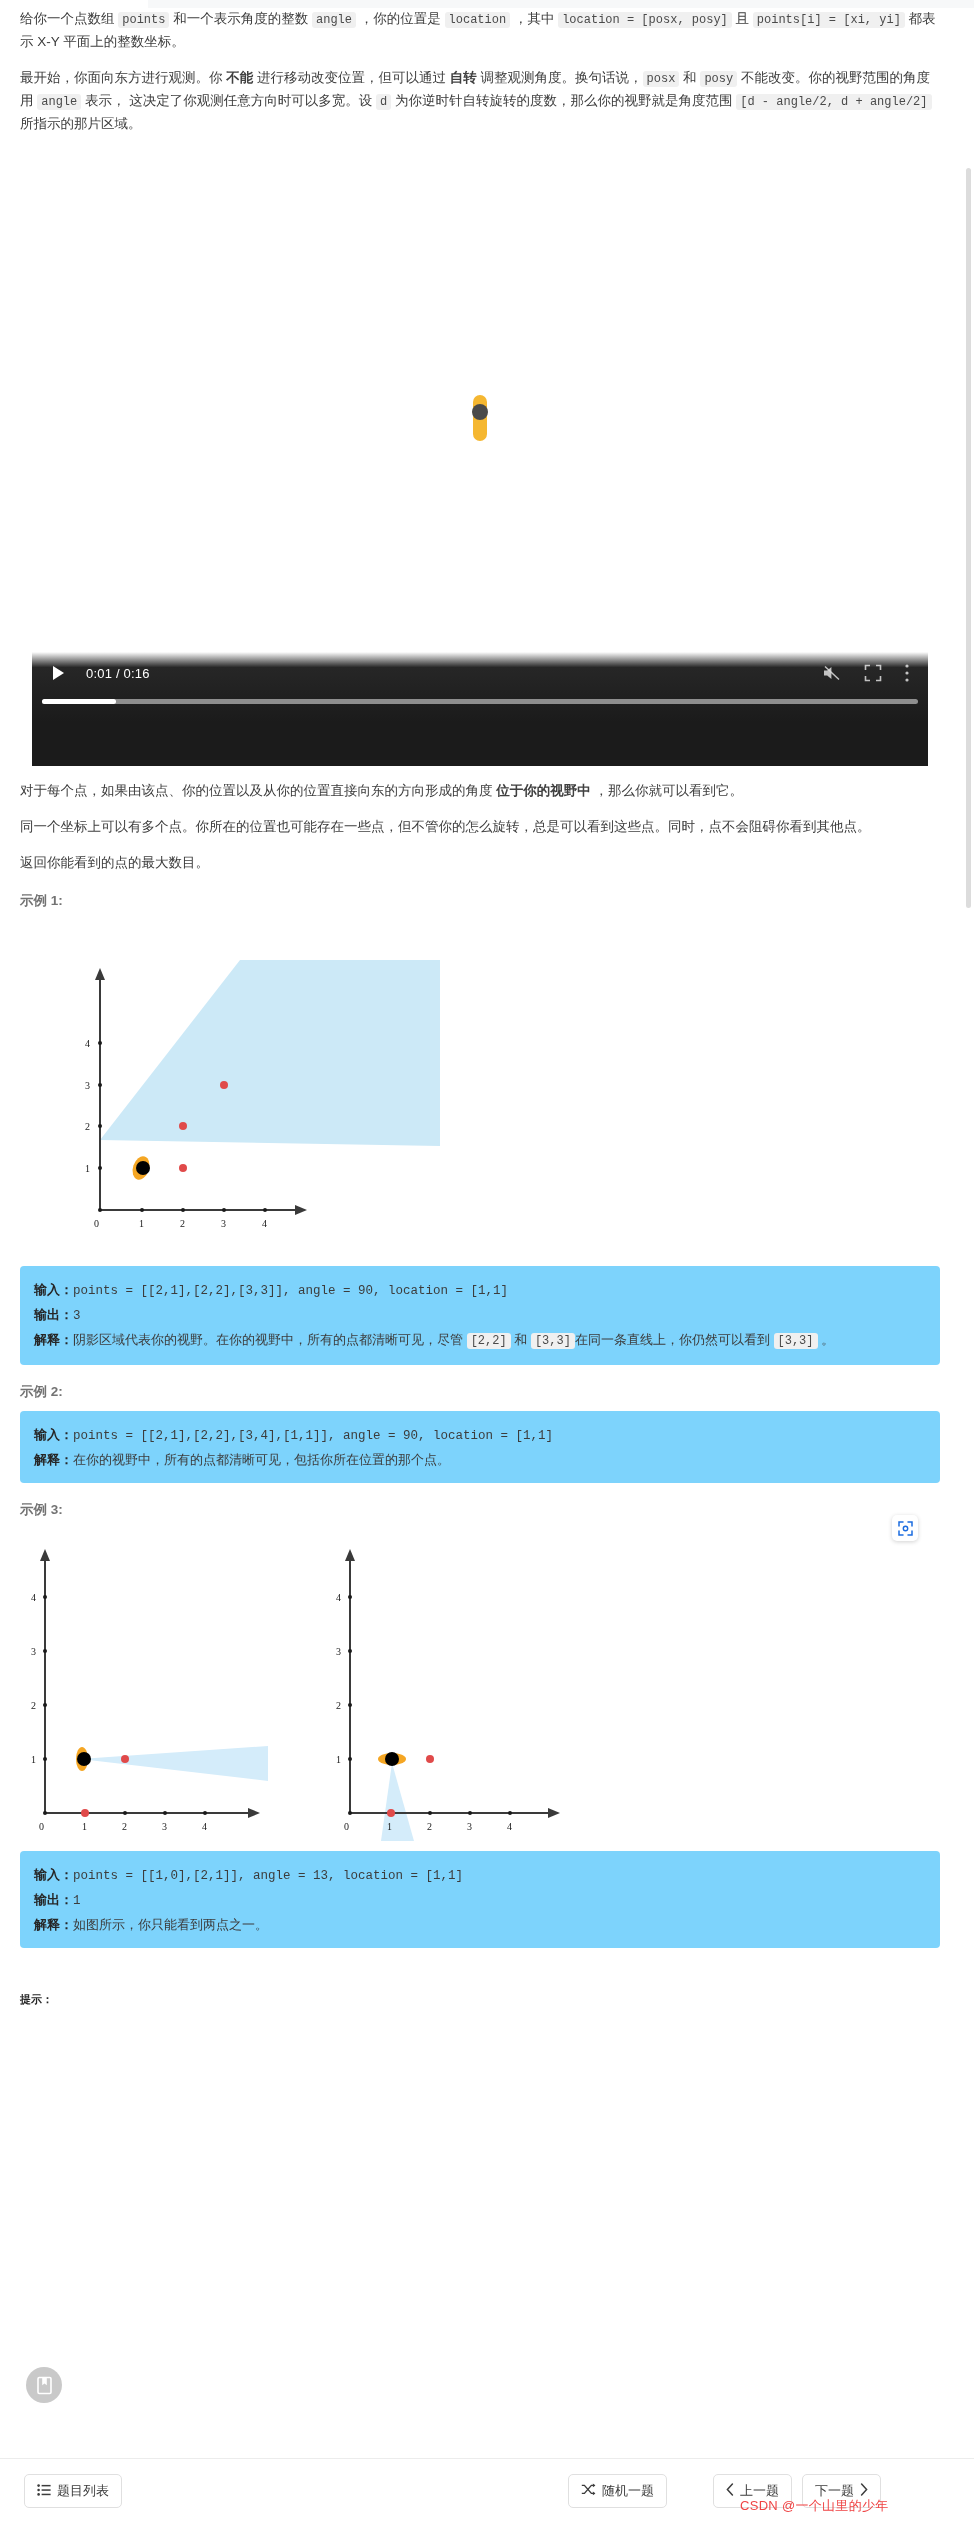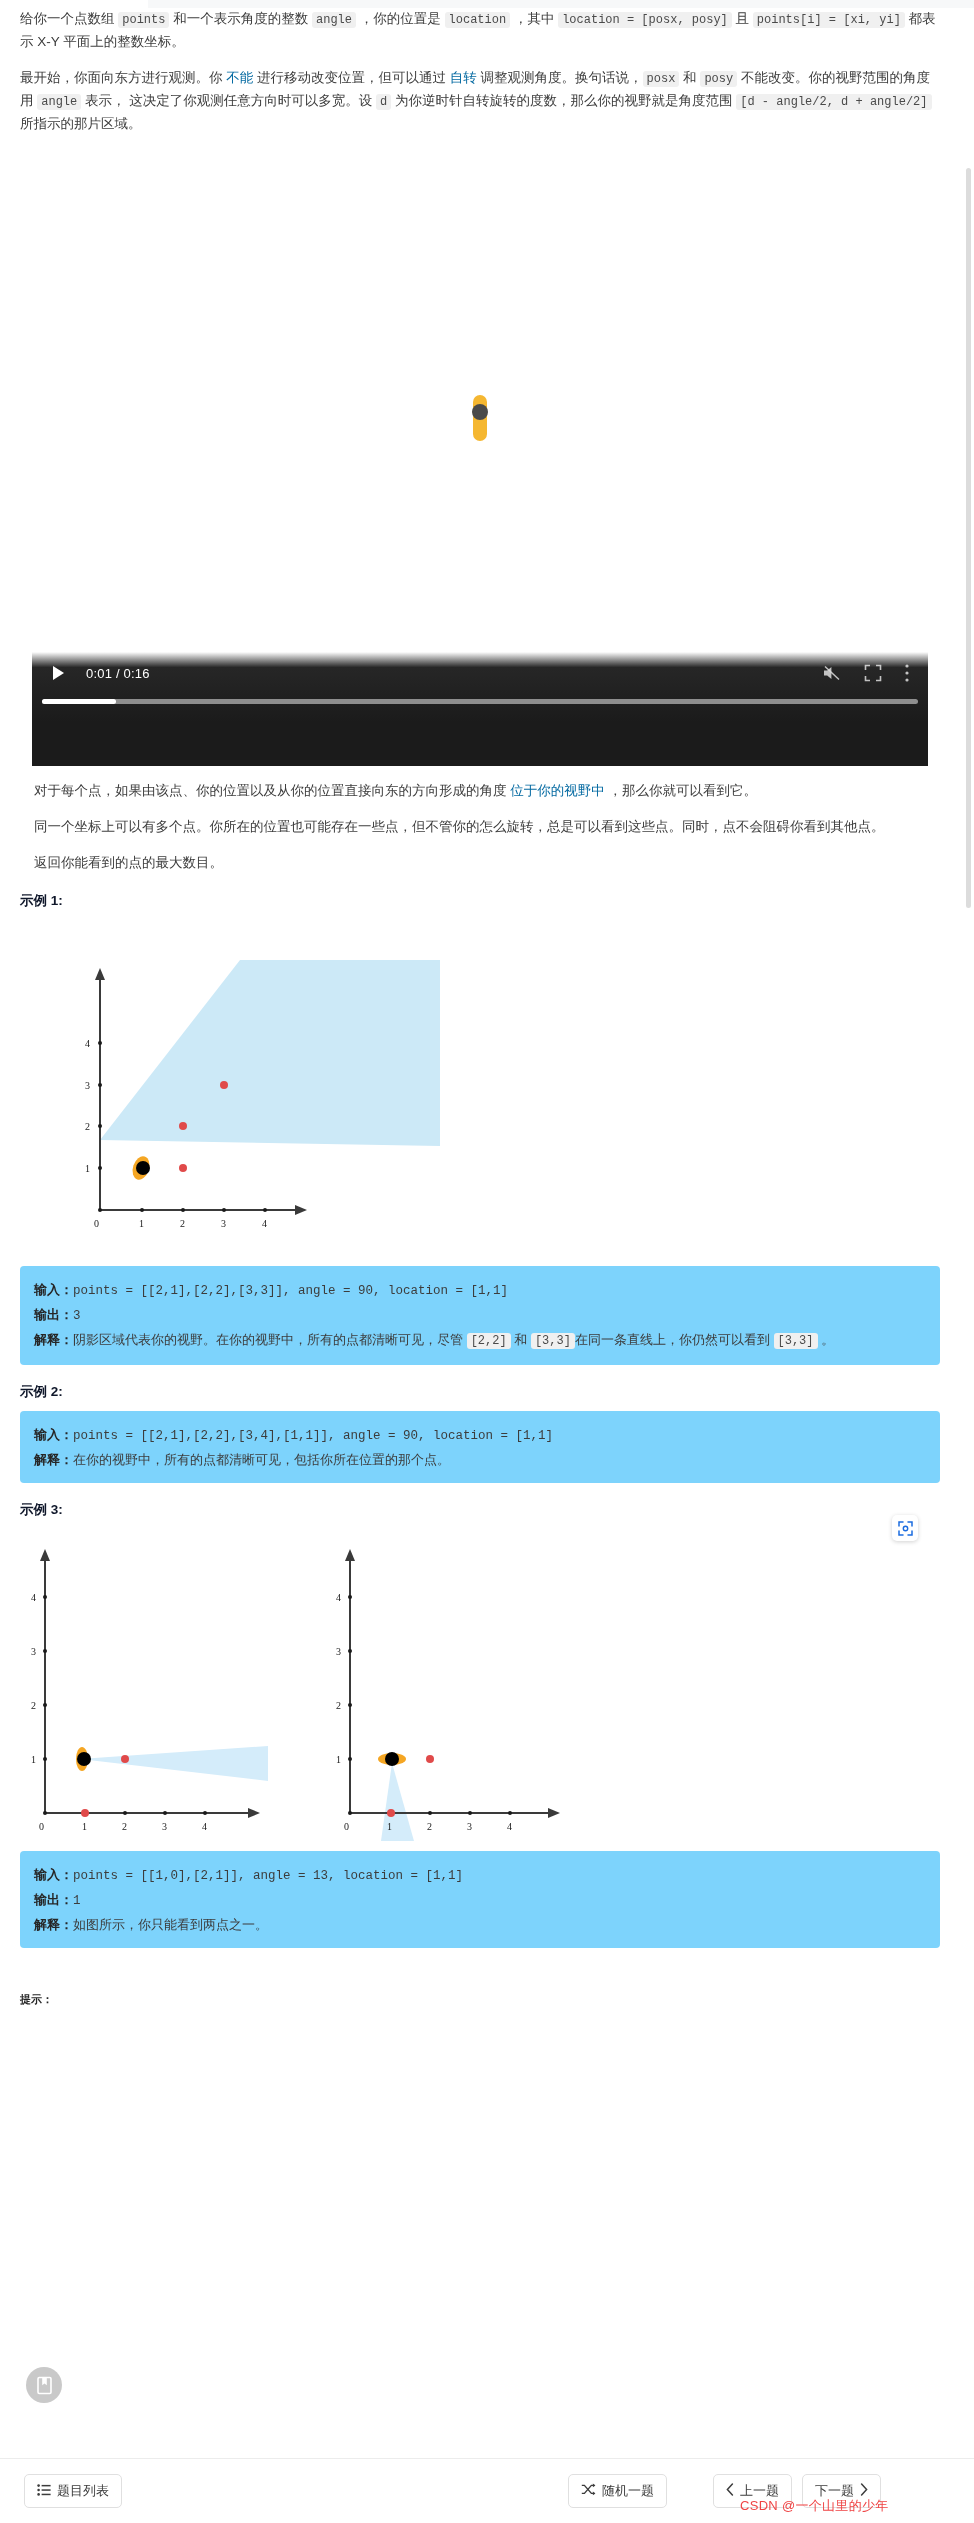--- a/index.html
+++ b/index.html
@@ -42,21 +42,21 @@
   .prose p { margin: 0 0 14px 0; }
 
   code.inline {
     font-family: "Liberation Mono", "DejaVu Sans Mono", monospace;
     background: #f0f0f0;
     border-radius: 3px;
     padding: 1px 4px;
     font-size: 12px;
     color: #4a4a4a;
   }
-  .bold { font-weight: normal; color: #0369a1; }
+  .bold { font-weight: bold; color: #404040; }
 
   
   .video {
     position: relative;
     width: 960px;
     height: 617px;
     margin: 8px 0 0 0;
     background: #ffffff;
     overflow: hidden;
   }
@@ -136,21 +136,21 @@
     position: absolute; left: 32px; bottom: 0;
     width: 896px; height: 44px;
     background: #1b1b1b;
   }
 
   
   h4.ex-title {
     margin: 18px 0 10px 20px;
     font-size: 13.5px;
     font-weight: bold;
-    color: #0f172a;
+    color: #737373;
   }
   .codeblock {
     margin: 0 20px;
     background: #7dd3fc;
     border-radius: 4px;
     padding: 12px 14px;
     font-size: 13px;
     line-height: 23px;
     color: #3c3c3c;
   }
@@ -292,21 +292,21 @@
             </svg>
           </span>
         </div>
       </div>
       <div class="progress">
         <div class="filled"></div>
       </div>
     </div>
   </div>
 
-  <div class="prose" style="margin-top:14px;margin-left:14px;">
+  <div class="prose" style="margin-top:14px;">
     <p><span>对于每个点，如果由该点、你的位置以及从你的位置直接向东的方向形成的角度 </span><strong class="bold">位于你的视野中</strong><span> ，那么你就可以看到它。</span></p>
     <p>同一个坐标上可以有多个点。你所在的位置也可能存在一些点，但不管你的怎么旋转，总是可以看到这些点。同时，点不会阻碍你看到其他点。</p>
     <p>返回你能看到的点的最大数目。</p>
   </div>
 
   <h4 class="ex-title">示例 1:</h4>
 
   <div class="figure">
     <svg width="560" height="330" viewBox="0 0 560 330">
 

